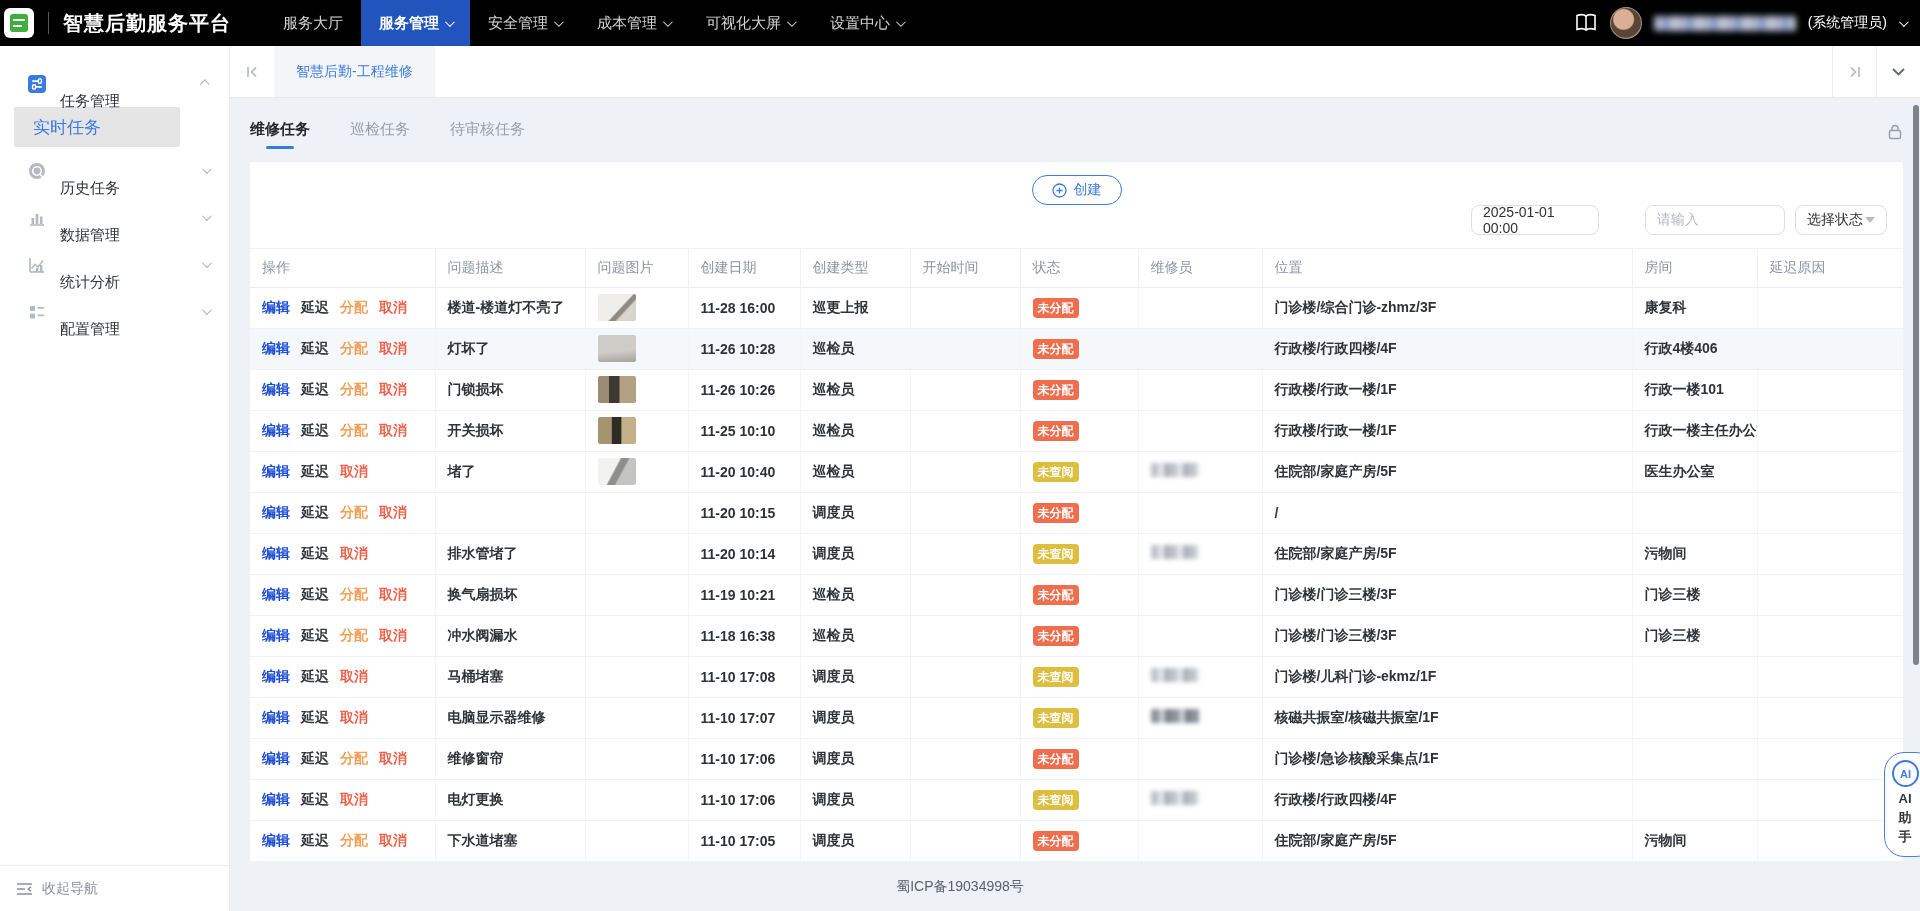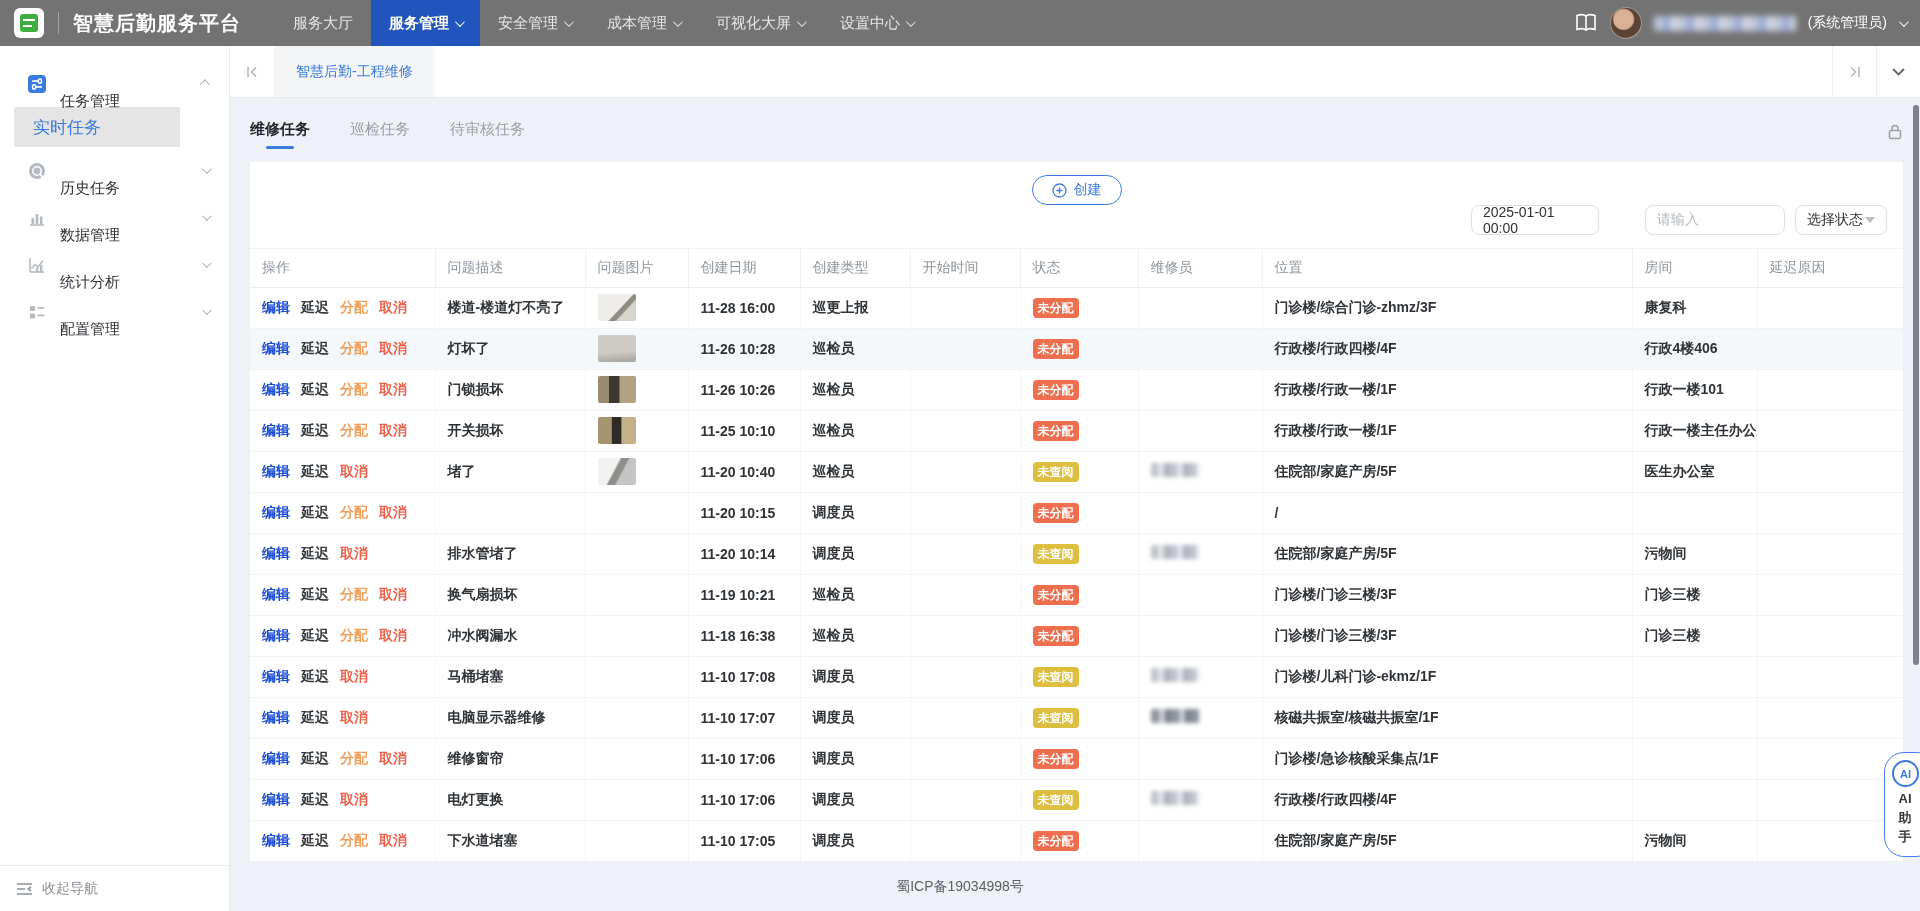--- a/index.html
+++ b/index.html
@@ -1,20 +1,20 @@
 <!DOCTYPE html>
 <html><head>
 <meta charset="utf-8">
 <style>
   * { margin:0; padding:0; box-sizing:border-box; }
   html,body { width:1920px; height:911px; overflow:hidden; }
   body { font-family:"Liberation Sans","DejaVu Sans",sans-serif; background:#eef1f5; position:relative; font-size:14px; color:#303133; }
 
   
-  .app-header { position:absolute; top:0; left:0; width:1920px; height:46px; background:#737373; display:flex; align-items:center; padding-left:14px; z-index:30; }
+  .app-header { position:absolute; top:0; left:0; width:1920px; height:46px; background:#000000; display:flex; align-items:center; padding-left:4px; z-index:30; }
   .logo-box { width:30px; height:30px; background:#fff; border-radius:6px; display:flex; align-items:center; justify-content:center; }
   .logo-inner { width:18px; height:18px; background:#3fae3f; border-radius:3px; position:relative; }
   .logo-inner::before, .logo-inner::after { content:""; position:absolute; left:3px; right:3px; height:2px; background:#fff; }
   .logo-inner::before { top:5px; } .logo-inner::after { top:11px; right:6px; }
   .hdr-divider { width:1px; height:22px; background:rgba(255,255,255,.35); margin:0 14px; }
   .app-title { color:#fff; font-size:20px; font-weight:bold; letter-spacing:1px; }
   .top-nav { display:flex; height:46px; margin-left:34px; }
   .nav-item { display:flex; align-items:center; gap:6px; padding:0 18px; color:rgba(255,255,255,.82); font-size:15px; cursor:pointer; }
   .nav-item.active { background:#2155bd; color:#fff; font-weight:bold; }
   .chev { width:7px; height:7px; border-right:1.5px solid currentColor; border-bottom:1.5px solid currentColor; transform:rotate(45deg) translateY(-2px); display:inline-block; }

